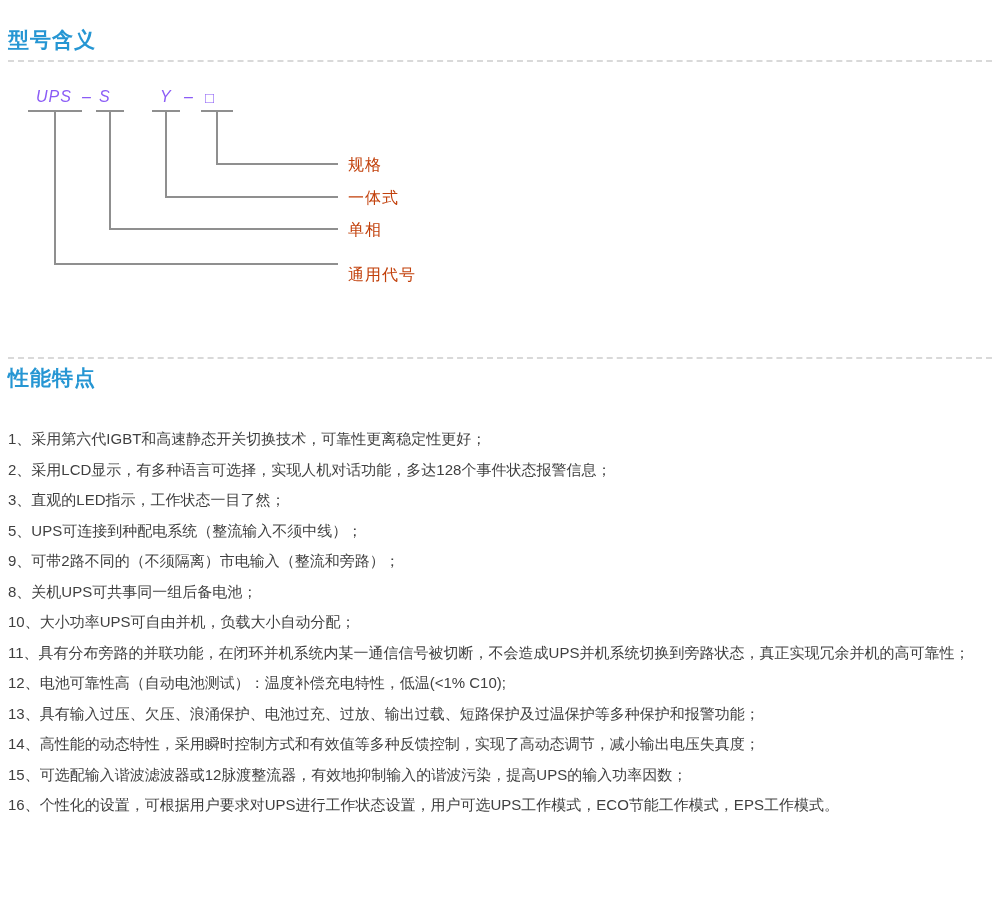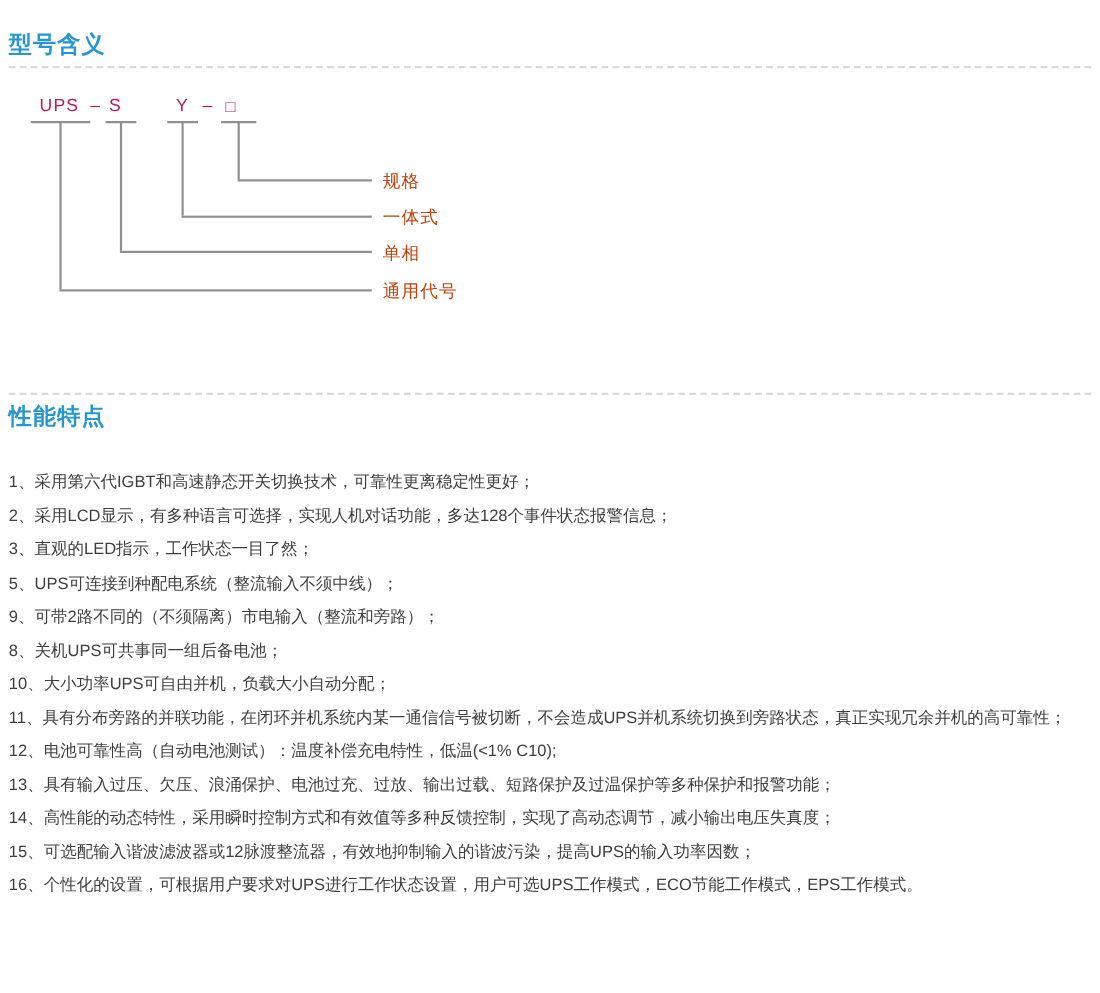--- a/index.html
+++ b/index.html
@@ -23,21 +23,21 @@
     position:absolute; left:8px; width:984px; height:0;
     border-top:2px dashed #d9d9d9;
   }
   #divider-model    { top:60px; }
   #divider-features { top:357px; }
 
   
   .diagram { position:absolute; left:0; top:88px; width:1000px; height:210px; }
   .code-part {
     position:absolute; top:0;
-    font-size:16px; color:#be185d; letter-spacing:1px;
+    font-size:16px; color:#8b5cf6; letter-spacing:1px;font-style:italic;
   }
   .cp-ups  { left:36px; }
   .cp-d1   { left:82px; }
   .cp-s    { left:99px; }
   .cp-y    { left:160px; }
   .cp-d2   { left:184px; }
   .cp-box  { left:205px; font-size:15px; top:1px; }
   .hline, .vline { position:absolute; background:#8f8f8f; }
   .hline { height:2px; }
   .vline { width:2px; }
@@ -56,21 +56,21 @@
   .h3 { left:165px; top:108px; width:173px; }
   .h2 { left:109px; top:140px; width:229px; }
   .h1 { left:54px;  top:175px; width:284px; }
   .diag-label {
     position:absolute; left:348px;
     font-size:16px; color:#c2410c; letter-spacing:1px;
   }
   .lbl-spec    { top:67px; }
   .lbl-integr  { top:100px; }
   .lbl-single  { top:132px; }
-  .lbl-general { top:167px; }
+  .lbl-general { top:177px; }
 
   
   .features-list {
     position:absolute; left:8px; top:377px; width:987px;
     list-style:none;
     font-size:15px; line-height:30.5px;
     color:#3f3f3f;
     margin-top:47px;
   }
   .features-list li { margin:0; padding:0; }

